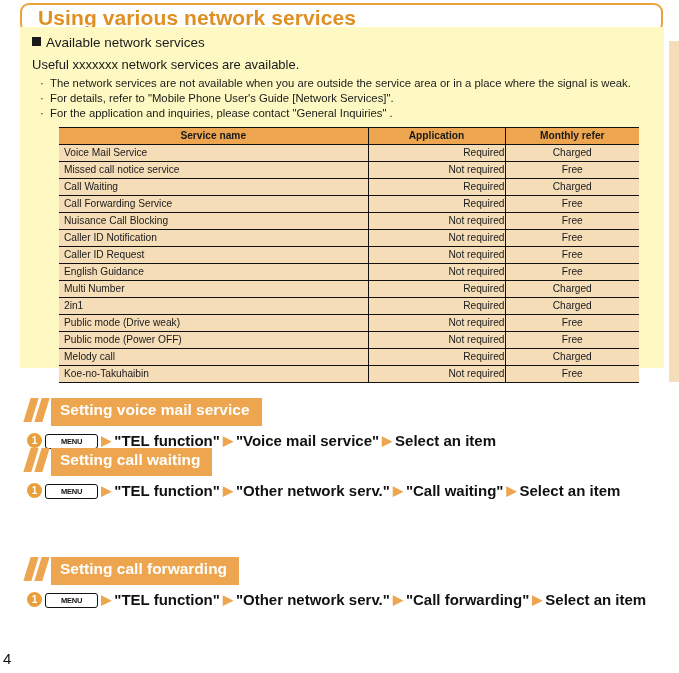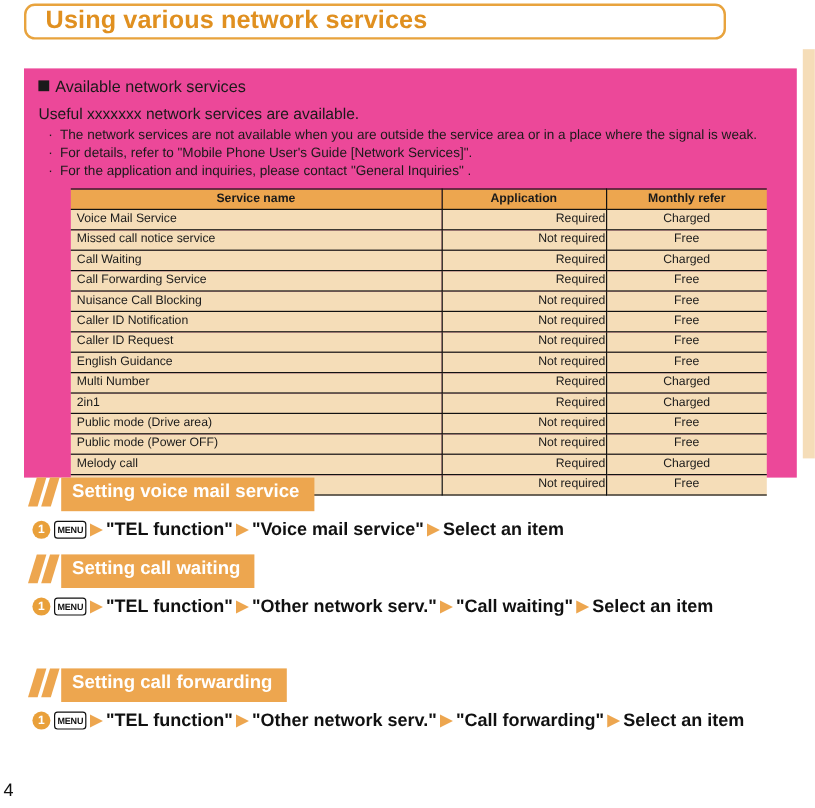--- a/index.html
+++ b/index.html
@@ -14,21 +14,21 @@
     color: #1a1a1a;
     position: relative;
     overflow: hidden;
   }
 
   
   .title-box {
     position: absolute;
     left: 20px;
     top: 3px;
-    width: 585px;
+    width: 643px;
     height: 30px;
     box-sizing: border-box;
     border: 2px solid #e8a33d;
     border-radius: 9px;
     background: #ffffff;
   }
   .title-text {
     position: absolute;
     left: 16px;
     top: 50%;
@@ -37,24 +37,24 @@
     font-weight: bold;
     color: #e09020;
     letter-spacing: 0.1px;
     white-space: nowrap;
   }
 
   
   .info-panel {
     position: absolute;
     left: 20px;
-    top: 57px;
+    top: 27px;
     width: 644px;
     height: 341px;
-    background: #ec4899;
+    background: #fef9c3;
   }
   .info-panel-edge {
     position: absolute;
     left: 669px;
     top: 41px;
     width: 10px;
     height: 341px;
     background: #f5ddb8;
   }
 
@@ -208,21 +208,21 @@
   .menu-key {
     display: inline-block;
     border: 1.6px solid #111;
     border-radius: 3px;
     background: #fff;
     color: #111;
     font-size: 7.5px;
     font-weight: bold;
     line-height: 13px;
     height: 13px;
-    padding: 0 2px;
+    padding: 0 15px;
     vertical-align: 2px;
     letter-spacing: -0.2px;
     font-family: "Liberation Sans", sans-serif;
   }
   .arrow {
     display: inline-block;
     color: #eda64f;
     font-size: 13px;
     vertical-align: 1px;
     margin: 0 3px;
@@ -324,21 +324,21 @@
           <td class="c-name">Multi Number</td>
           <td class="c-app">Required</td>
           <td class="c-fee">Charged</td>
         </tr>
         <tr>
           <td class="c-name">2in1</td>
           <td class="c-app">Required</td>
           <td class="c-fee">Charged</td>
         </tr>
         <tr>
-          <td class="c-name">Public mode (Drive area)</td>
+          <td class="c-name">Public mode (Drive weak)</td>
           <td class="c-app">Not required</td>
           <td class="c-fee">Free</td>
         </tr>
         <tr>
           <td class="c-name">Public mode (Power OFF)</td>
           <td class="c-app">Not required</td>
           <td class="c-fee">Free</td>
         </tr>
         <tr>
           <td class="c-name">Melody call</td>
@@ -361,21 +361,21 @@
     <div class="slash s2"></div>
     <div class="proc-head-bar">
       <span>Setting voice mail service</span>
     </div>
   </div>
   <div class="step">
     <span class="circ-num">1</span><span class="menu-key">MENU</span><span class="arrow">▶</span><span class="q">"TEL function"</span><span class="arrow">▶</span><span class="q">"Voice mail service"</span><span class="arrow">▶</span><span class="q">Select an item</span>
   </div>
 </div>
 
-<div class="proc" style="top:462px;">
+<div class="proc" style="top:448px;">
   <div class="proc-head">
     <div class="slash s1"></div>
     <div class="slash s2"></div>
     <div class="proc-head-bar">
       <span>Setting call waiting</span>
     </div>
   </div>
   <div class="step">
     <span class="circ-num">1</span><span class="menu-key">MENU</span><span class="arrow">▶</span><span class="q">"TEL function"</span><span class="arrow">▶</span><span class="q">"Other network serv."</span><span class="arrow">▶</span><span class="q">"Call waiting"</span><span class="arrow">▶</span><span>Select an item</span>
   </div>

